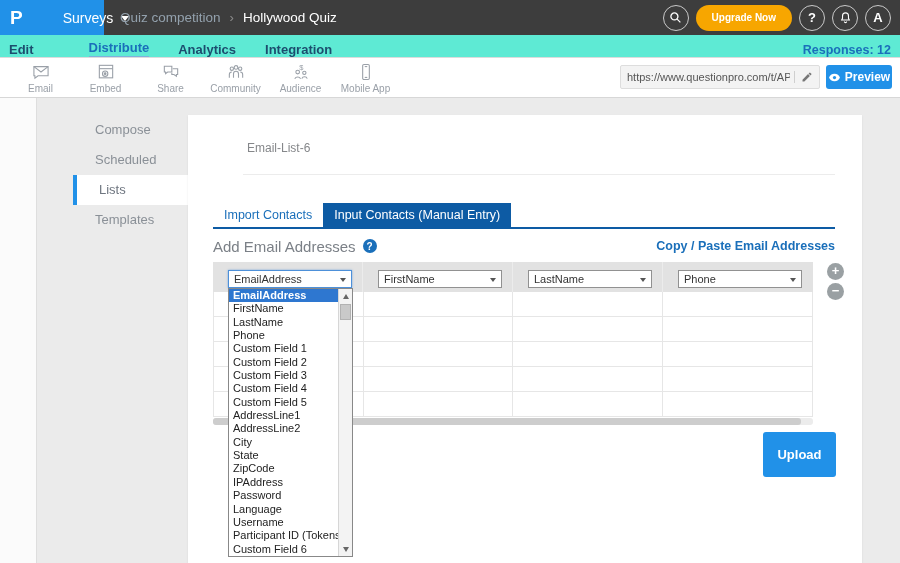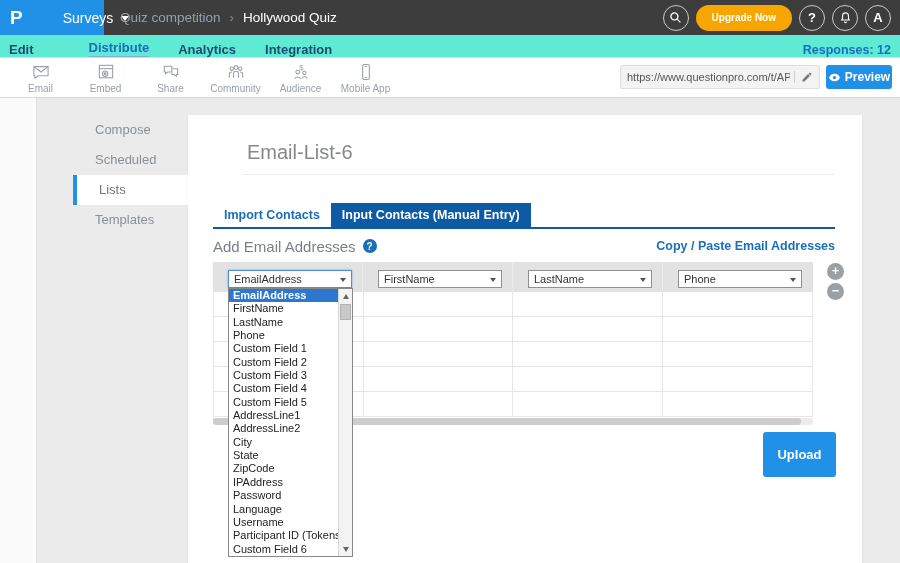--- a/index.html
+++ b/index.html
@@ -38,25 +38,25 @@
   .preview-btn { position:absolute; right:8px; top:7px; height:24px; width:66px; background:var(--accent,#2191e8); border:none; border-radius:3px; color:#fff; font-family:inherit; font-size:12px; font-weight:bold; display:flex; align-items:center; justify-content:center; gap:4px; cursor:pointer; }
 
   
   .page { position:absolute; left:0; top:98px; width:900px; bottom:0; background:#ebebeb; }
   .left-strip { position:absolute; left:0; top:0; bottom:0; width:37px; background:#fbfbfb; border-right:1px solid #dedede; }
   .sidebar { position:absolute; left:37px; top:17px; width:148px; bottom:0;margin-left:36px; }
   .side-item { height:30px; line-height:30px; padding-left:22px; font-size:13px; color:#8a9097; cursor:pointer; }
   .side-item.active { background:#fff; border-left:4px solid var(--accent,#2191e8); color:#6f7680; }
 
   .panel { position:absolute; left:188px; top:17px; width:674px; bottom:0; background:#fff; box-shadow:0 1px 2px rgba(0,0,0,0.08); }
-  .list-title { position:absolute; left:59px; top:26px; font-size:20px; font-weight:normal; color:#85878a; }
+  .list-title { position:absolute; left:59px; top:26px; font-size:12px; font-weight:normal; color:#85878a; }
   .divider { position:absolute; left:55px; right:27px; top:59px; height:1px; background:#ececec; }
 
   .tabs { position:absolute; left:25px; top:88px; height:24px; display:flex; }
-  .tab { line-height:24px; padding:0 11px; font-size:12.5px; font-weight:bold; color:var(--link,#1a6fba); cursor:pointer; white-space:nowrap; }
+  .tab { line-height:24px; padding:0 11px; font-size:12.5px; font-weight:normal; color:var(--link,#1a6fba); cursor:pointer; white-space:nowrap; }
   .tab.active { background:var(--darkblue,#0d5ba4); color:#fff; }
   .tab-underline { position:absolute; left:25px; right:27px; top:112px; height:2px; background:var(--darkblue,#0d5ba4); }
 
   .section-row { position:absolute; left:25px; right:27px; top:121px; height:20px; display:flex; align-items:center; }
   .section-title { font-size:15px; color:#7b8087; }
   .help-badge { width:14px; height:14px; border-radius:50%; background:var(--link,#1a6fba); color:#fff; font-size:10px; font-weight:bold; display:flex; align-items:center; justify-content:center; margin-left:7px; cursor:pointer; }
   .copy-link { margin-left:auto; font-size:12.5px; font-weight:bold; color:var(--link,#1a6fba); cursor:pointer; text-decoration:none; }
 
   
   .ctable { position:absolute; left:25px; top:147px; width:600px; }

